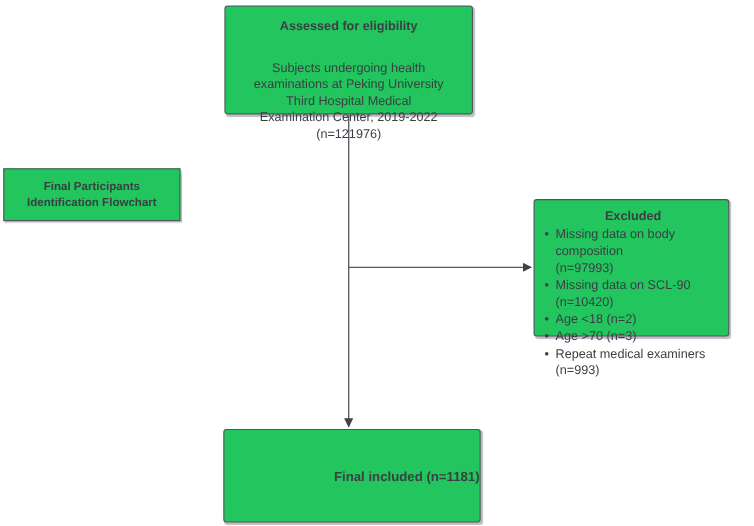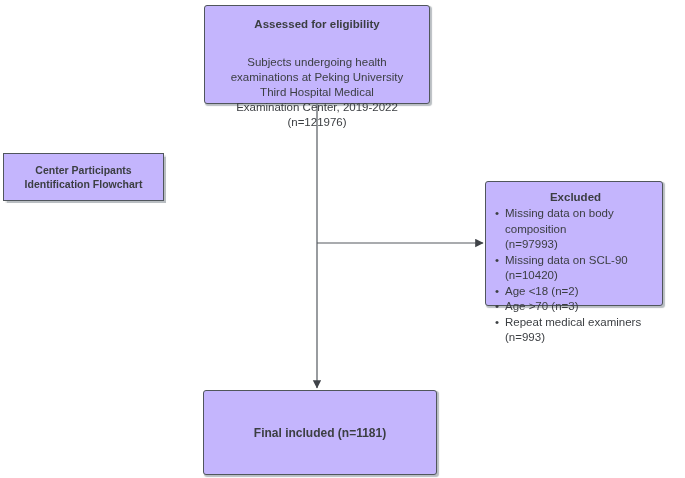--- a/index.html
+++ b/index.html
@@ -21,21 +21,21 @@
   }
 
   .connectors {
     position: absolute;
     inset: 0;
     pointer-events: none;
   }
 
   .node {
     position: absolute;
-    background: #c4b5fd;
+    background: #22c55e;
     border: 1px solid var(--border-color);
     box-shadow: 1.5px 1.5px 1px rgba(128, 136, 144, 0.55);
   }
 
   .box-eligibility {
     left: 204px; top: 5px;
     width: 226px; height: 99px;
     border-radius: 3px;
     padding-top: 11px;
     text-align: center;
@@ -92,21 +92,21 @@
   .excl-item .excl-text {
     white-space: pre-line;
   }
 
   .box-final {
     left: 203px; top: 390px;
     width: 234px; height: 85px;
     border-radius: 3px;
     display: flex;
     align-items: center;
-    justify-content: center;
+    justify-content: flex-end;
     text-align: center;
     font-weight: bold;
     font-size: 12px;
   }
 </style>
 </head>
 <body>
 
 <div class="canvas">
 
@@ -123,21 +123,21 @@
   <div class="node box-eligibility">
     <div class="box-title">Assessed for eligibility</div>
     <div class="box-body">Subjects undergoing health
 examinations at Peking University
 Third Hospital Medical
 Examination Center, 2019-2022
 (n=121976)</div>
   </div>
 
   <div class="node box-flowchart-label">
-    <span>Center Participants
+    <span>Final Participants
 Identification Flowchart</span>
   </div>
 
   <div class="node box-excluded">
     <div class="box-title">Excluded</div>
     <div class="excl-item">
       <span class="bullet">•</span>
       <span class="excl-text">Missing data on body composition
 (n=97993)</span>
     </div>

